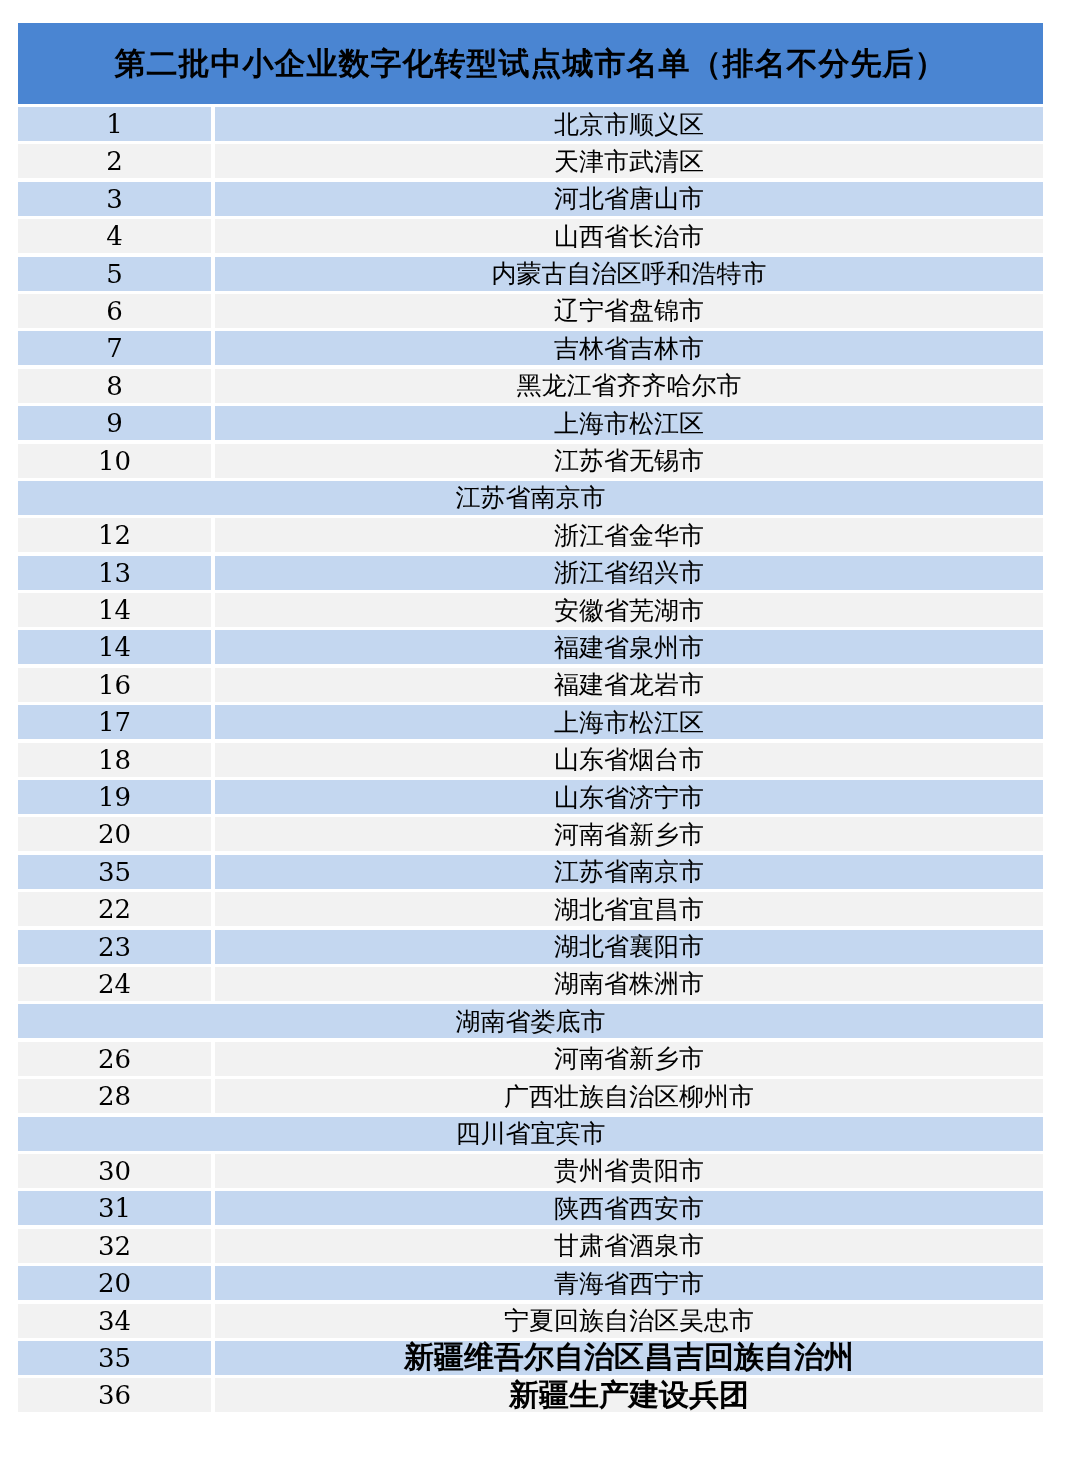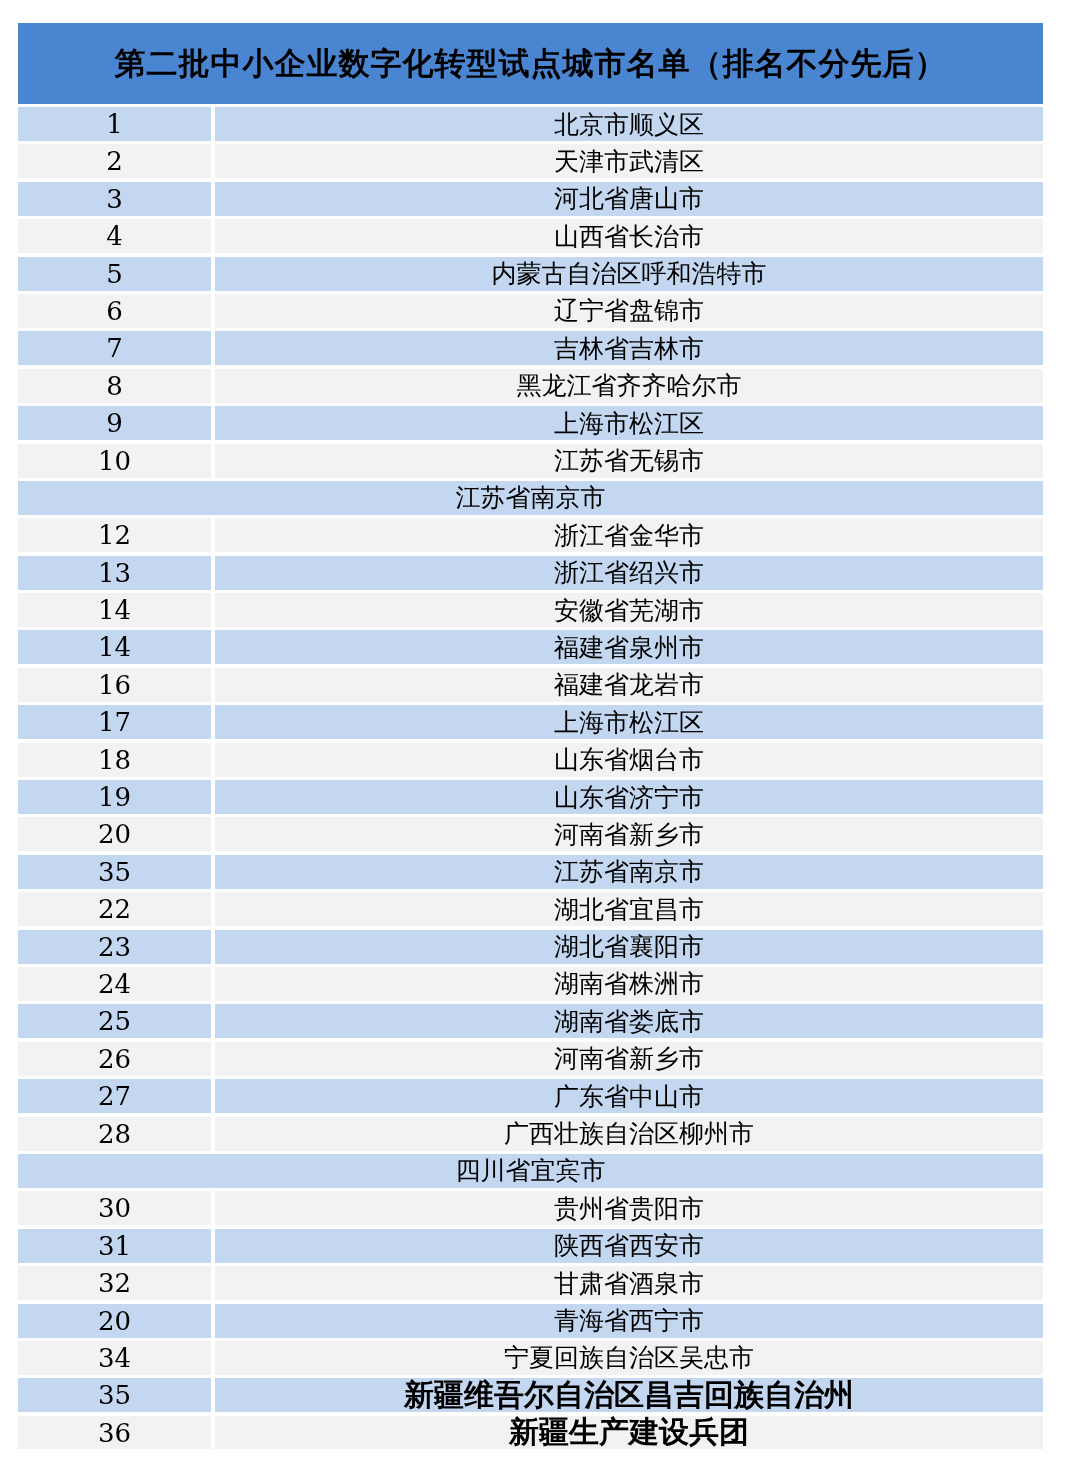--- a/index.html
+++ b/index.html
@@ -279,45 +279,34 @@
   <div class="row even">
     <div class="cell rank">
       <span>24</span>
     </div>
     <div class="cell city">
       <span>湖南省株洲市</span>
     </div>
   </div>
 
   <div class="row odd">
-    <div class="cell rank">
-      <span>25</span>
-    </div>
     <div class="cell city">
       <span>湖南省娄底市</span>
     </div>
   </div>
 
   <div class="row even">
     <div class="cell rank">
       <span>26</span>
     </div>
     <div class="cell city">
       <span>河南省新乡市</span>
     </div>
   </div>
 
-  <div class="row odd">
-    <div class="cell rank">
-      <span>27</span>
-    </div>
-    <div class="cell city">
-      <span>广东省中山市</span>
-    </div>
-  </div>
 
   <div class="row even">
     <div class="cell rank">
       <span>28</span>
     </div>
     <div class="cell city">
       <span>广西壮族自治区柳州市</span>
     </div>
   </div>
 

